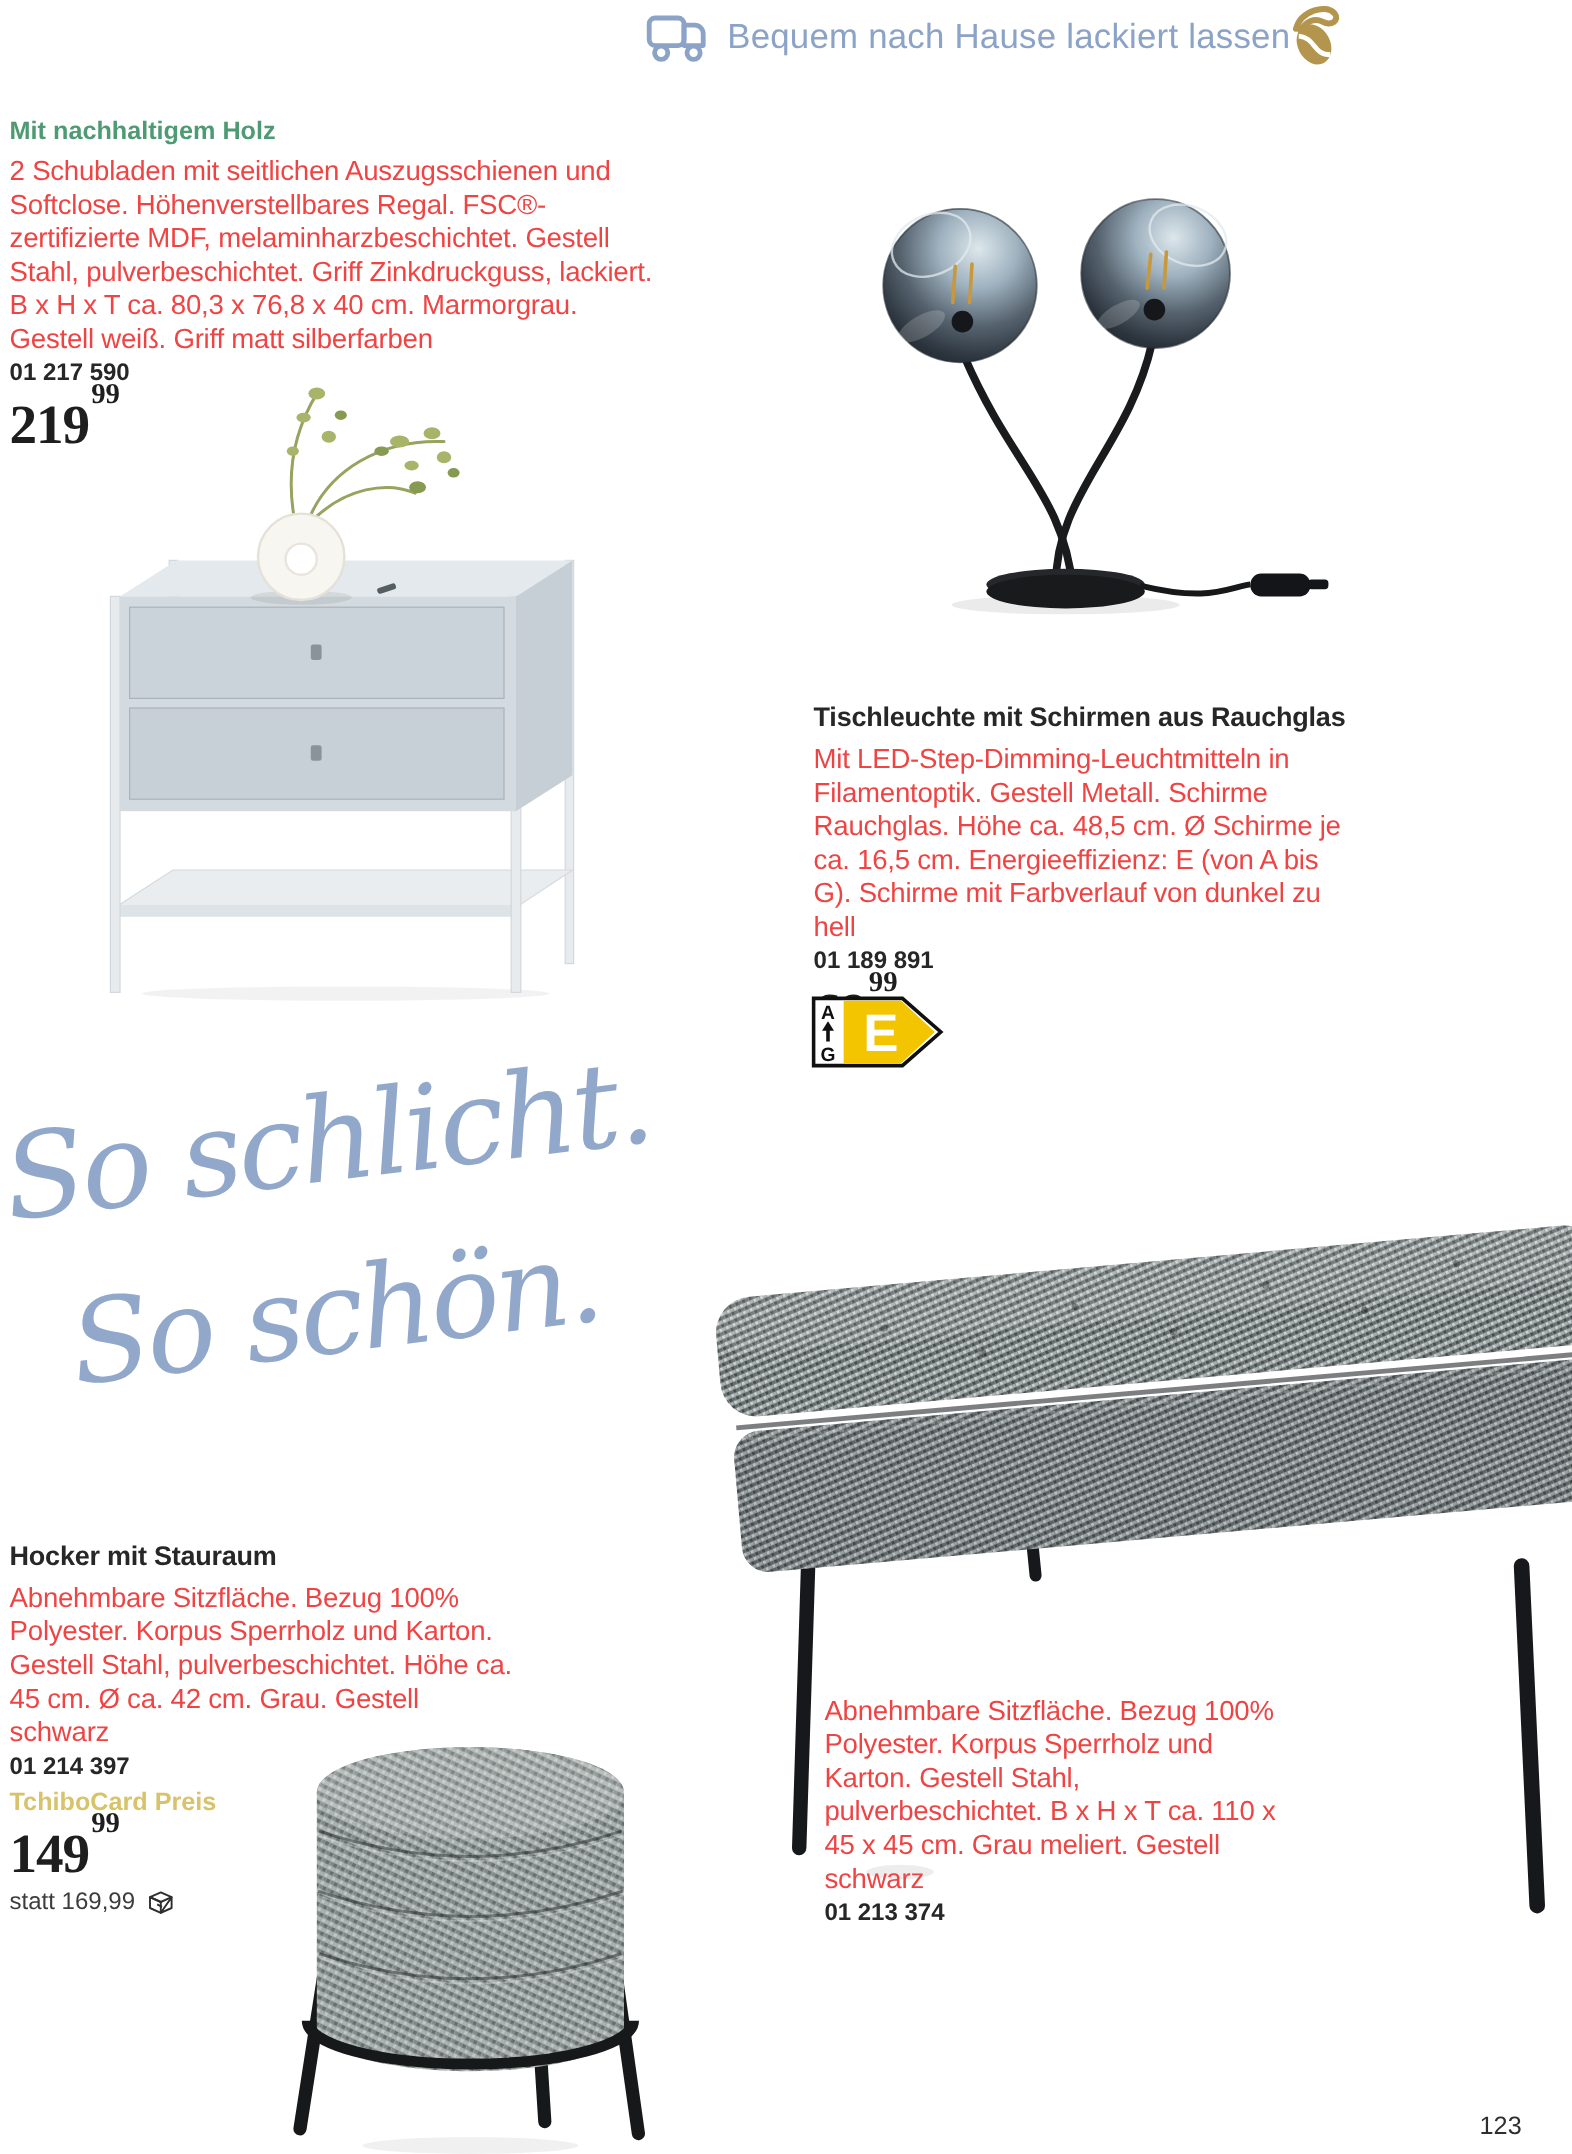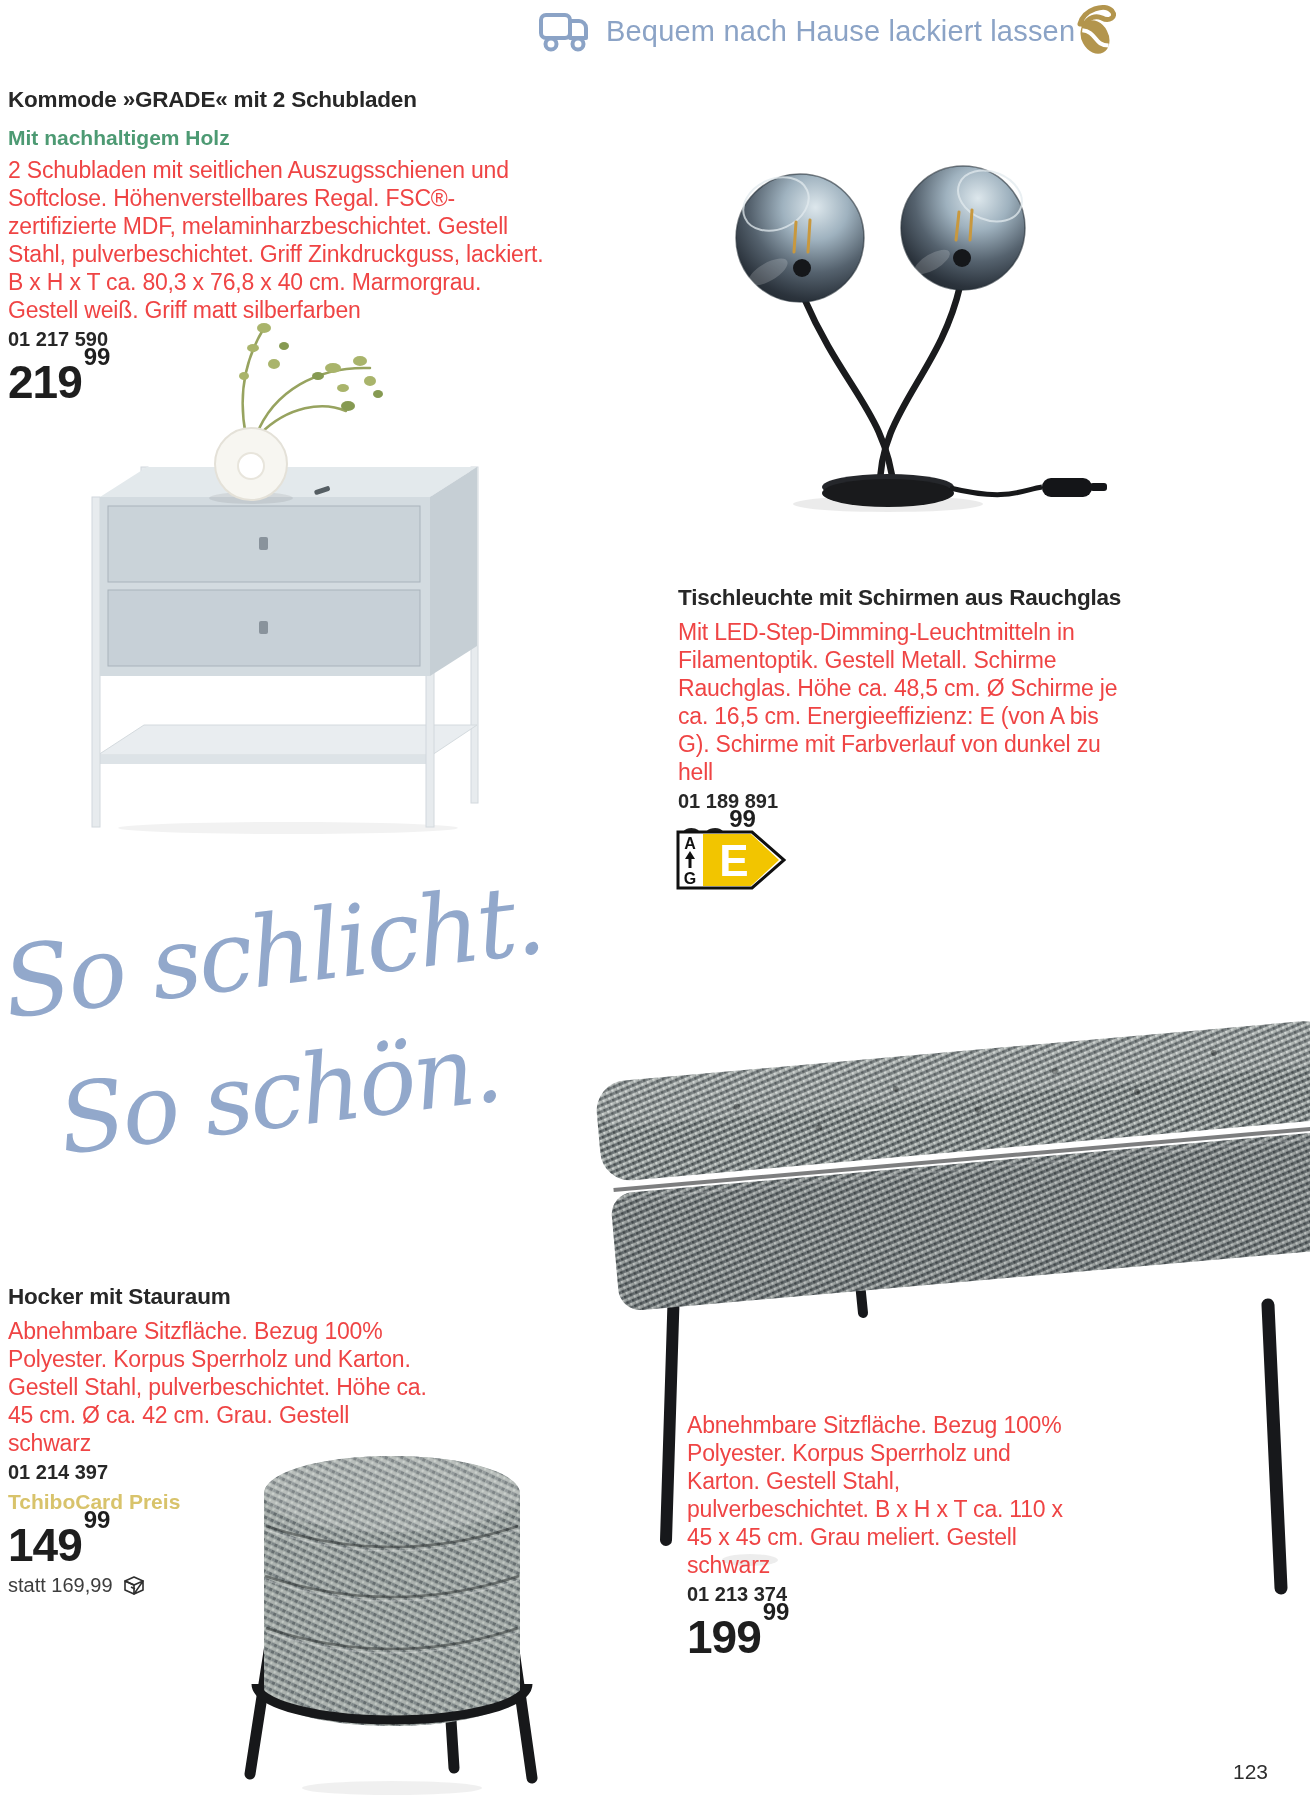--- a/index.html
+++ b/index.html
@@ -9,21 +9,21 @@
   .hdr{position:absolute;left:538px;top:8px;display:flex;align-items:center;gap:14px;}
   .hdr-text{font-size:29px;color:#8ba3c6;letter-spacing:.2px;white-space:nowrap;}
   .brand{position:absolute;left:1072px;top:2px;}
   
   .tb{position:absolute;}
   .ttl{font-size:22.5px;font-weight:bold;color:#272727;letter-spacing:-.2px;line-height:1.25;}
   .eco{font-size:21px;font-weight:bold;color:#4d9a73;margin-top:12px;}
   .desc{font-size:23px;line-height:28px;color:#ef4444;letter-spacing:-.2px;margin-top:6px;}
   .art{font-size:20px;font-weight:bold;color:#272727;margin-top:4px;}
   .card{font-size:21px;font-weight:bold;color:#d8c36b;margin-top:6px;}
-  .price{margin-top:8px;font-size:46px;font-weight:bold;color:#1e1e1e;letter-spacing:-1px;line-height:1;}
+  .price{margin-top:8px;font-size:46px;font-weight:bold;color:#1e1e1e;letter-spacing:-1px;line-height:1;font-family:Liberation Serif, serif;}
   .price sup{font-size:24px;font-weight:bold;position:relative;top:-17px;left:2px;letter-spacing:0;}
   .statt{font-size:20px;color:#3d3d3d;margin-top:6px;display:flex;align-items:center;gap:9px;}
   
   .tag{position:absolute;font-family:"DejaVu Serif",serif;font-style:italic;color:#92a8cb;
        transform:rotate(-7deg);letter-spacing:-3px;line-height:1;}
   .tag1{left:2px;top:902px;font-size:98px;}
   .tag2{left:58px;top:1046px;font-size:96px;}
   .pagenum{position:absolute;left:1233px;top:1760px;font-size:21px;color:#2e2e2e;}
   svg{display:block;}
   .abs{position:absolute;}
@@ -49,21 +49,20 @@
     <svg width="46" height="54" viewBox="0 0 46 54">
       <path d="M8,22 C12,7 33,1 40,9 C45,15 37,20 30,16 C24,13 16,15 12,24" fill="none" stroke="#b3954d" stroke-width="5" stroke-linecap="round"></path>
       <g transform="rotate(-28 23 35)">
         <ellipse cx="23" cy="35" rx="13.5" ry="17.5" fill="#b3954d"></ellipse>
         <path d="M15,23 C27,31 18,42 31,49" fill="none" stroke="#ffffff" stroke-width="4"></path>
       </g>
     </svg>
   </div>
 
   <div class="tb" style="left:8px;top:86px;width:545px;">
-    <div class="ttl">Kommode »GRADE« mit 2 Schubladen</div>
     <div class="eco">Mit nachhaltigem Holz</div>
     <div class="desc">2 Schubladen mit seitlichen Auszugsschienen und Softclose. Höhenverstellbares Regal. FSC®-zertifizierte MDF, melaminharz­beschichtet. Gestell Stahl, pulverbeschichtet. Griff Zinkdruckguss, lackiert. B x H x T ca. 80,3 x 76,8 x 40 cm. Marmorgrau. Gestell weiß. Griff matt silberfarben</div>
     <div class="art">01 217 590</div>
     <div class="price"><span>219</span><sup>99</sup></div>
   </div>
 
   <svg class="abs" style="left:78px;top:306px;" width="455" height="530" viewBox="0 0 455 530">
     <ellipse cx="210" cy="522" rx="170" ry="6" fill="rgba(0,0,0,0.05)"></ellipse>
 
     <rect x="393" y="161" width="7" height="336" fill="#e7ebee" stroke="#d2d8dd" stroke-width="1"></rect>
@@ -198,21 +197,20 @@
       <path d="M80,258 L800,258" stroke="rgba(18,20,22,0.55)" stroke-width="4"></path>
       <rect x="76" y="262" width="734" height="118" rx="22" fill="url(#tweedB)"></rect>
       <rect x="76" y="262" width="734" height="118" rx="22" fill="rgba(30,34,36,0.10)"></rect>
       <path d="M84,268 L798,268" stroke="rgba(255,255,255,0.18)" stroke-width="2"></path>
     </g>
   </svg>
 
   <div class="tb" style="left:687px;top:1405px;width:385px;">
     <div class="desc">Abnehmbare Sitzfläche. Bezug 100% Polyester. Korpus Sperrholz und Karton. Gestell Stahl, pulverbeschichtet. B x H x T ca. 110 x 45 x 45 cm. Grau meliert. Gestell schwarz</div>
     <div class="art">01 213 374</div>
-    <div class="price"><span>199</span><sup>99</sup></div>
   </div>
 
   <div class="tb" style="left:8px;top:1283px;width:420px;">
     <div class="ttl">Hocker mit Stauraum</div>
     <div class="desc">Abnehmbare Sitzfläche. Bezug 100% Polyester. Korpus Sperrholz und Karton. Gestell Stahl, pulverbeschichtet. Höhe ca. 45 cm. Ø ca. 42 cm. Grau. Gestell schwarz</div>
     <div class="art">01 214 397</div>
     <div class="card">TchiboCard Preis</div>
     <div class="price"><span>149</span><sup>99</sup></div>
     <div class="statt">
       <span>statt 169,99</span>

